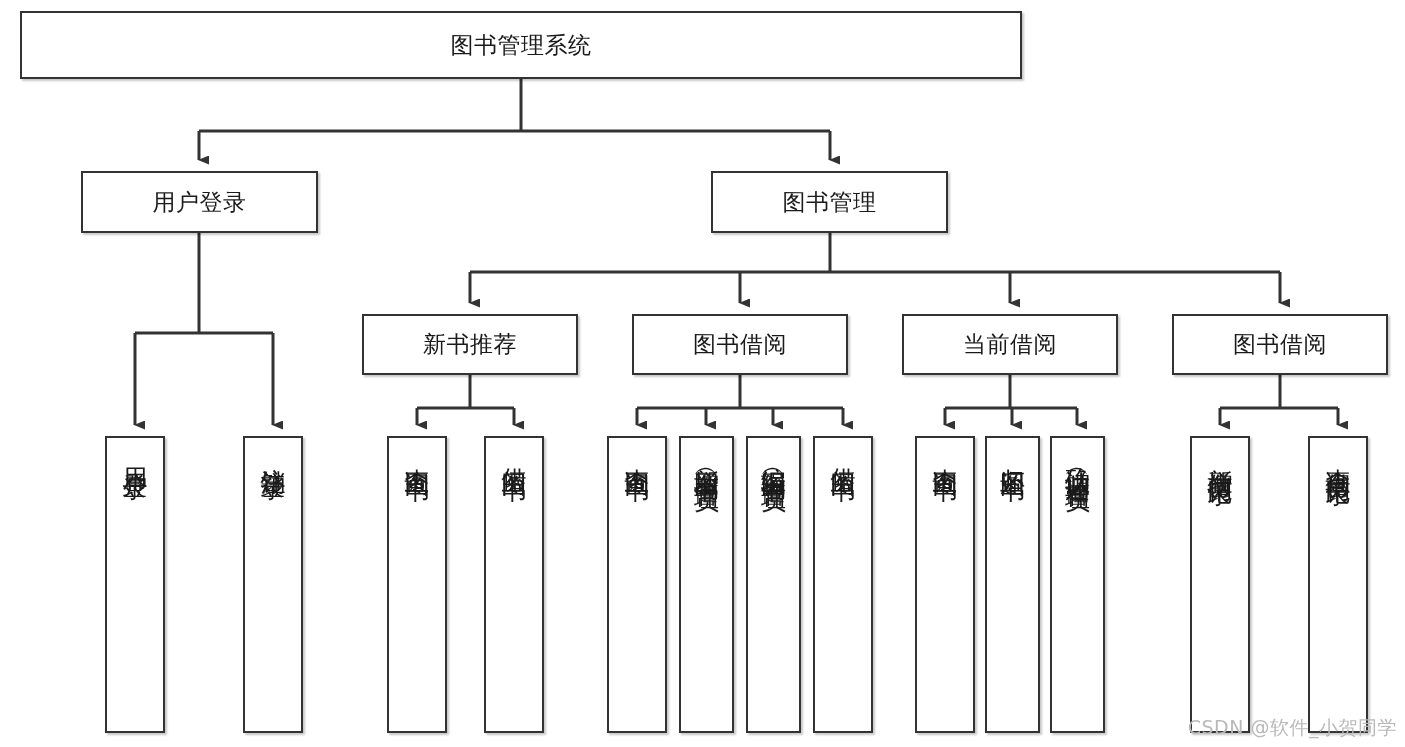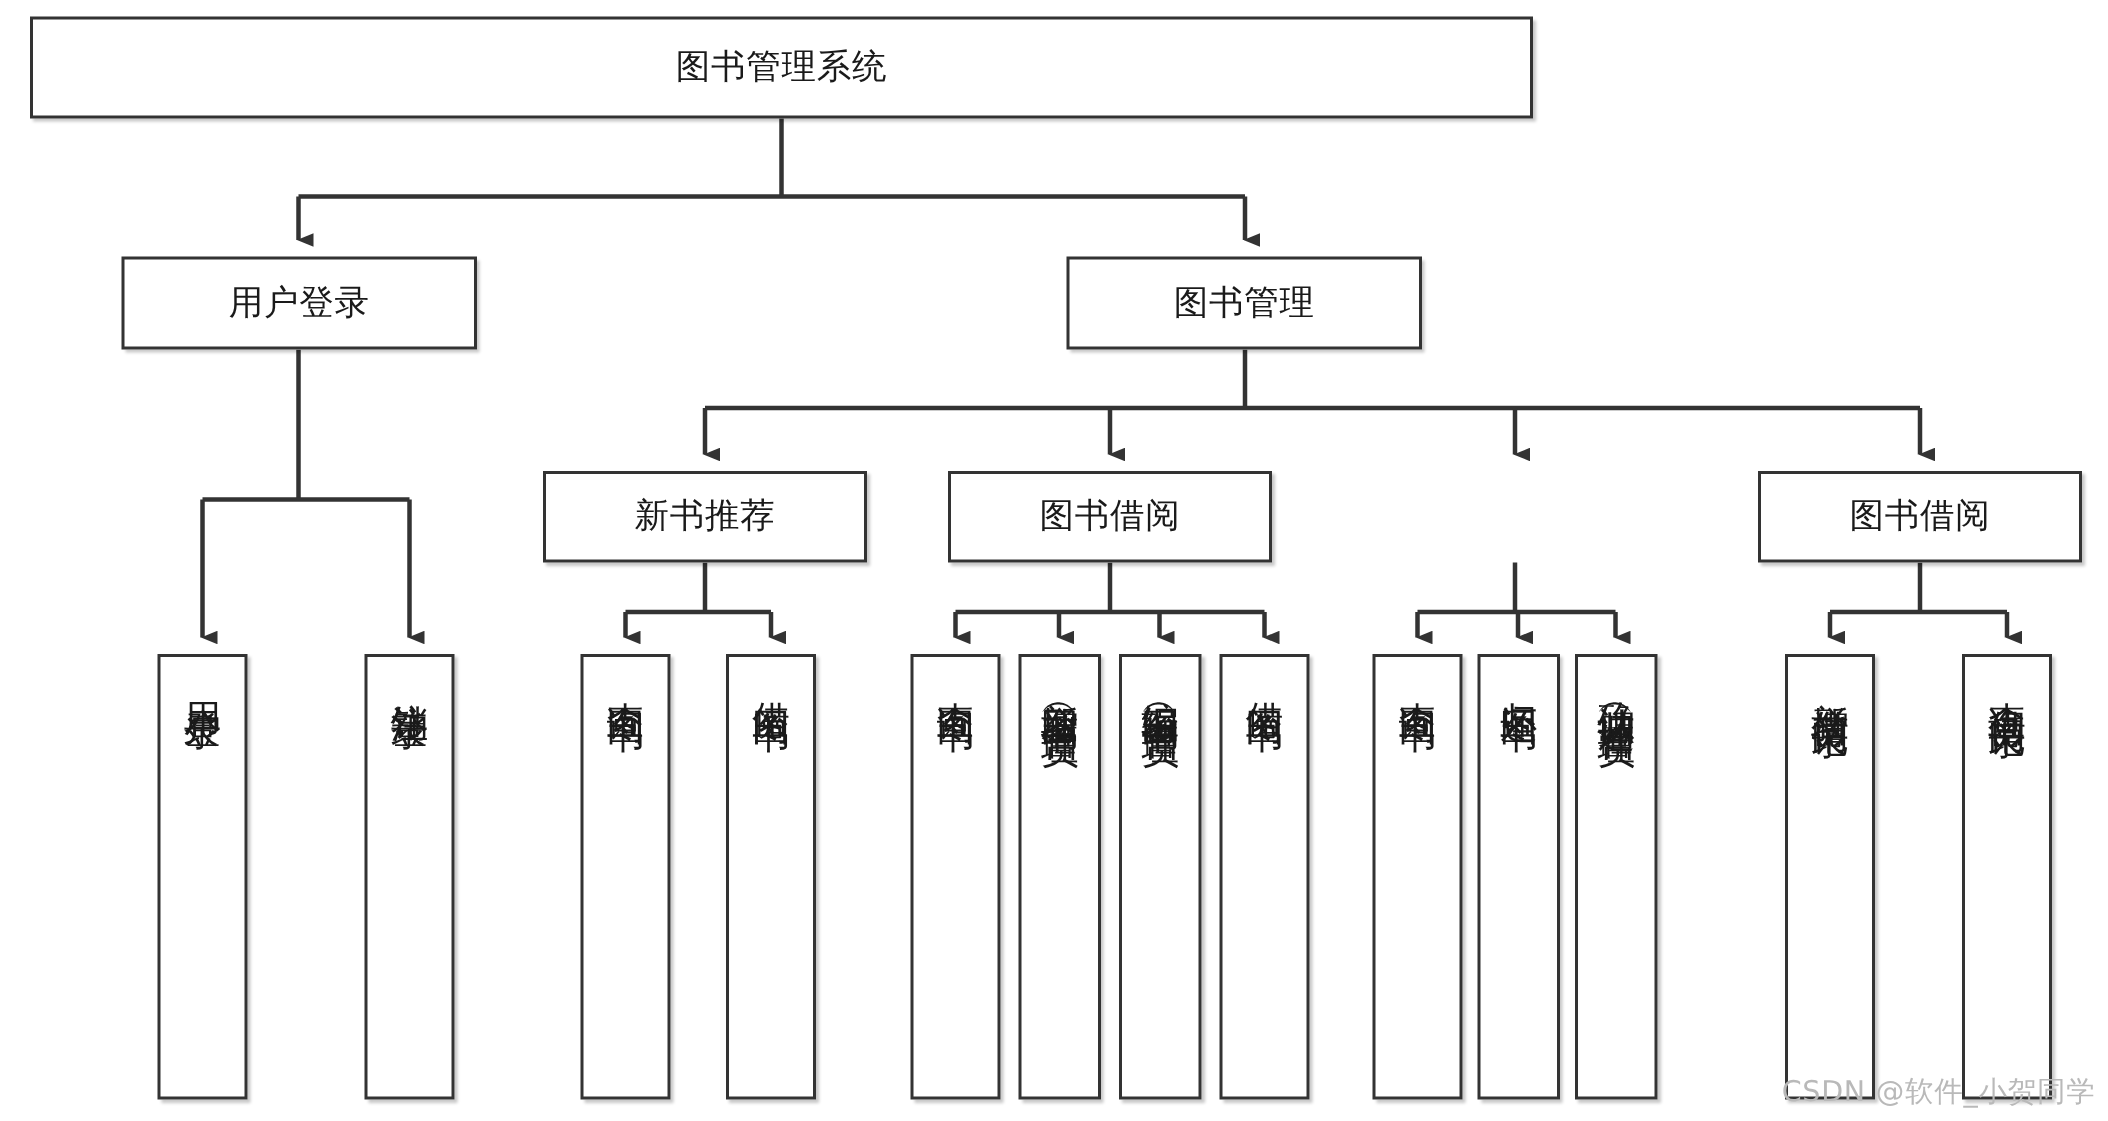--- a/index.html
+++ b/index.html
@@ -140,20 +140,23 @@
   <div class="node h" style="left: 362px; top: 314px; width: 216px; height: 61px; border-color: rgb(51, 51, 51); background: rgb(255, 255, 255); color: rgb(26, 26, 26);">
     <span class="node-label">新书推荐</span>
   </div>
 
   <div class="node h" style="left: 711px; top: 171px; width: 237px; height: 62px; border-color: rgb(51, 51, 51); background: rgb(255, 255, 255); color: rgb(26, 26, 26);">
     <span class="node-label">图书管理</span>
   </div>
   <div class="node h" style="left: 632px; top: 314px; width: 216px; height: 61px; border-color: rgb(51, 51, 51); background: rgb(255, 255, 255); color: rgb(26, 26, 26);">
     <span class="node-label">图书借阅</span>
   </div>
+  <div class="node h" style="left: 902px; top: 314px; width: 216px; height: 61px; border-color: rgb(51, 51, 51); background: rgb(255, 255, 255); color: rgb(26, 26, 26);">
+    <span class="node-label">当前借阅</span>
+  </div>
   <div class="node h" style="left: 1172px; top: 314px; width: 216px; height: 61px; border-color: rgb(51, 51, 51); background: rgb(255, 255, 255); color: rgb(26, 26, 26);">
     <span class="node-label">图书借阅</span>
   </div>
 
   <div class="node v" style="left: 105px; top: 436px; width: 60px; height: 297px; border-color: rgb(51, 51, 51); background: rgb(255, 255, 255); color: rgb(26, 26, 26);">
     <span class="node-label">用户登录</span>
   </div>
   <div class="node v" style="left: 243px; top: 436px; width: 60px; height: 297px; border-color: rgb(51, 51, 51); background: rgb(255, 255, 255); color: rgb(26, 26, 26);">
     <span class="node-label">注销登录</span>
   </div>

